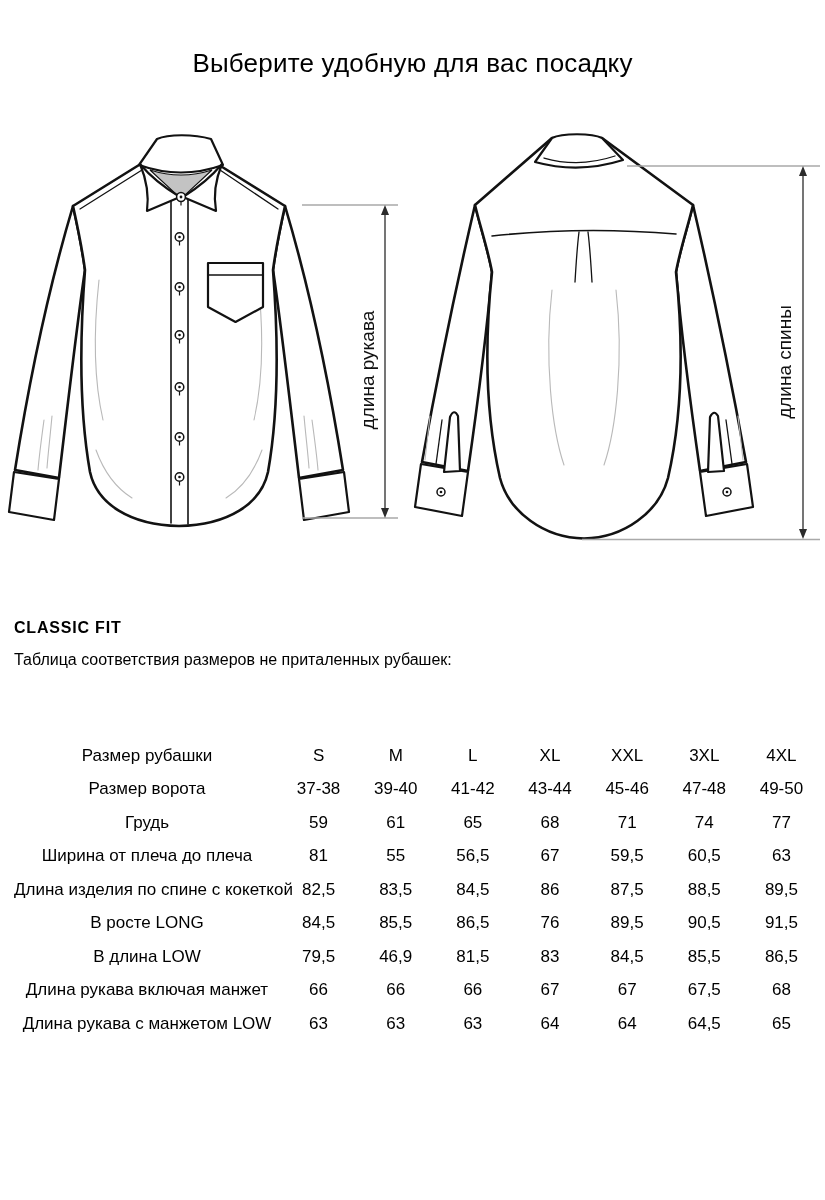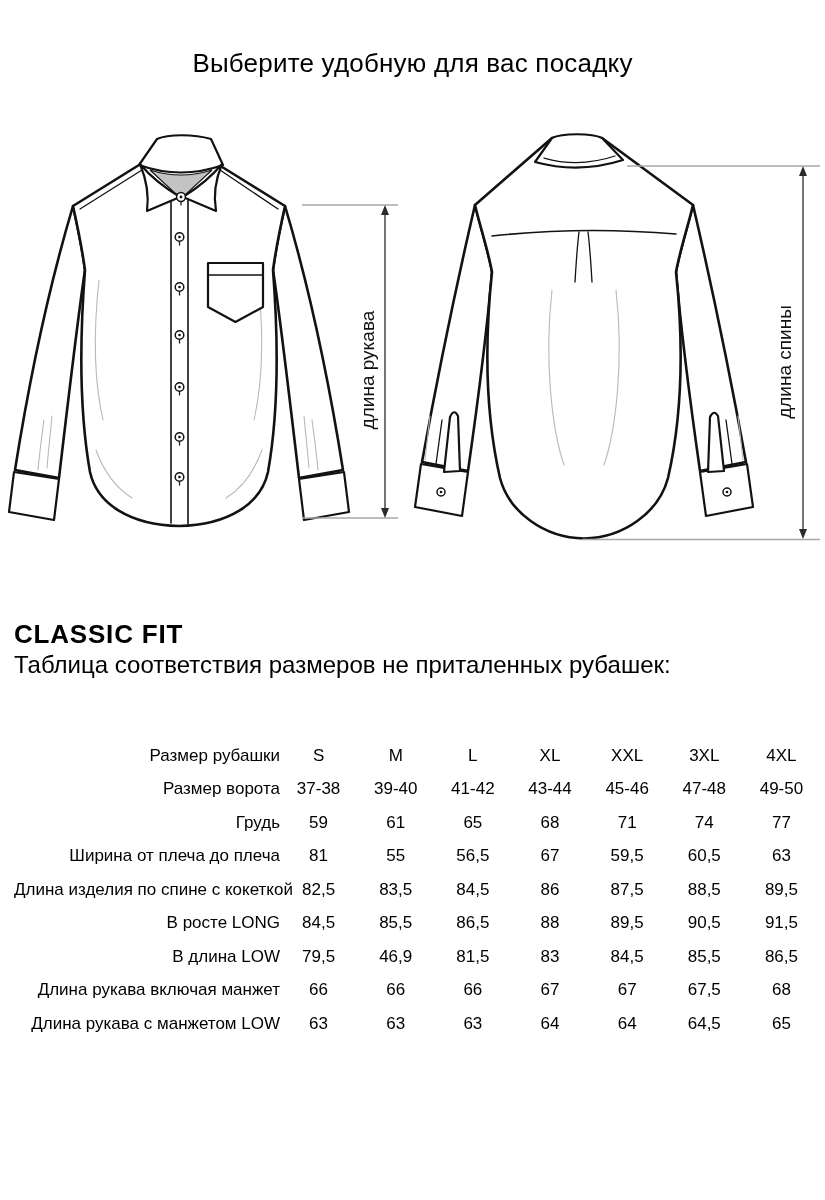--- a/index.html
+++ b/index.html
@@ -19,35 +19,35 @@
   .measure-label {
     position:absolute; width:140px; height:22px; line-height:22px;
     text-align:center; font-size:19px; color:#111;
     transform:rotate(-90deg);
   }
   .measure-label.front { left:298px; top:239px; }
   .measure-label.back  { left:715px; top:231px; }
 
   .fit-heading {
     position:absolute; left:14px; top:619px; margin:0;
-    font-size:26px; font-weight:bold; letter-spacing:0.8px;
+    font-size:16px; font-weight:bold; letter-spacing:0.8px;
   }
   .fit-subtitle {
     position:absolute; left:14px; top:651px; margin:0;
-    font-size:24px; font-weight:400;
+    font-size:16px; font-weight:400;
   }
 
   table.size-table {
     position:absolute; left:14px; top:739px; width:806px;
     border-collapse:collapse; table-layout:fixed;
   }
   table.size-table td {
     font-size:17px; height:33.5px; padding:0; white-space:nowrap; overflow:visible;
   }
-  td.rowlabel { text-align:right; }
+  td.rowlabel { text-align:center; }
   td.val { text-align:center; }
 
   
   .outline { fill:#ffffff; stroke:var(--outline,#121212); stroke-width:2.6; stroke-linejoin:round; stroke-linecap:round; }
   .outline2 { fill:#ffffff; stroke:var(--outline,#121212); stroke-width:2.2; stroke-linejoin:round; stroke-linecap:round; }
   .seam { fill:none; stroke:var(--outline,#121212); stroke-width:1.3; stroke-linecap:round; }
   .seam2 { fill:none; stroke:var(--outline,#121212); stroke-width:1.6; stroke-linecap:round; }
   .crease { fill:none; stroke:var(--crease,#b9b9b9); stroke-width:1.1; stroke-linecap:round; }
   .shade { fill:var(--collar-shade,#c3c3c3); stroke:var(--outline,#121212); stroke-width:1.1; }
   .btn { fill:#fff; stroke:var(--outline,#121212); stroke-width:1.5; }
@@ -257,21 +257,21 @@
           <td class="val">86</td>
           <td class="val">87,5</td>
           <td class="val">88,5</td>
           <td class="val">89,5</td>
         </tr>
         <tr>
           <td class="rowlabel">В росте LONG</td>
           <td class="val">84,5</td>
           <td class="val">85,5</td>
           <td class="val">86,5</td>
-          <td class="val">88</td>
+          <td class="val">76</td>
           <td class="val">89,5</td>
           <td class="val">90,5</td>
           <td class="val">91,5</td>
         </tr>
         <tr>
           <td class="rowlabel">В длина LOW</td>
           <td class="val">79,5</td>
           <td class="val">46,9</td>
           <td class="val">81,5</td>
           <td class="val">83</td>

